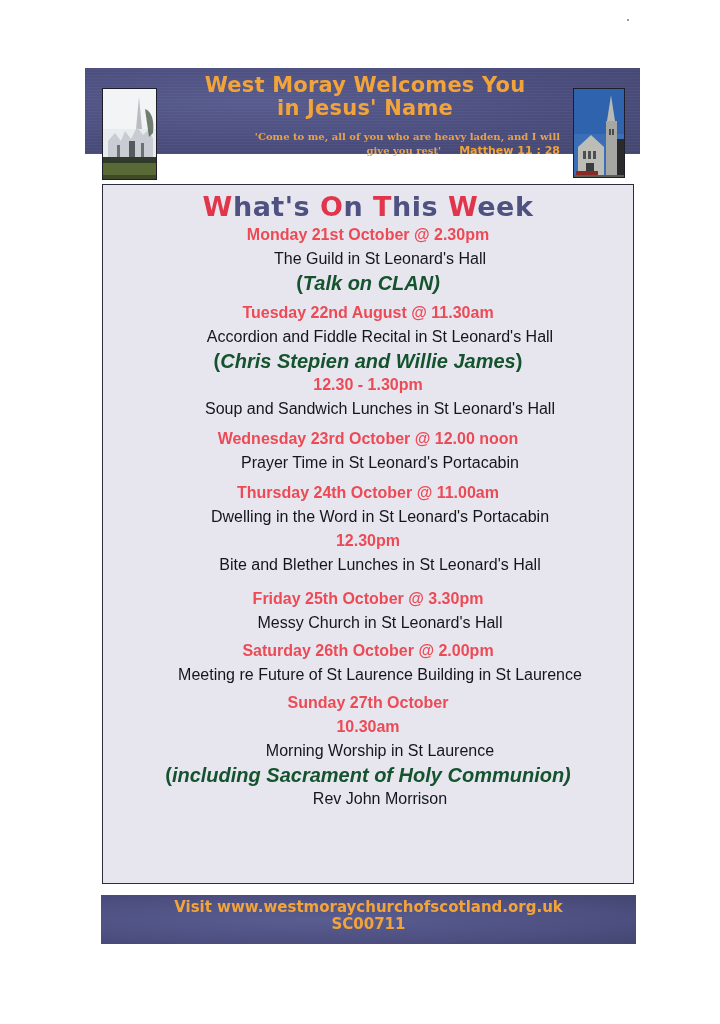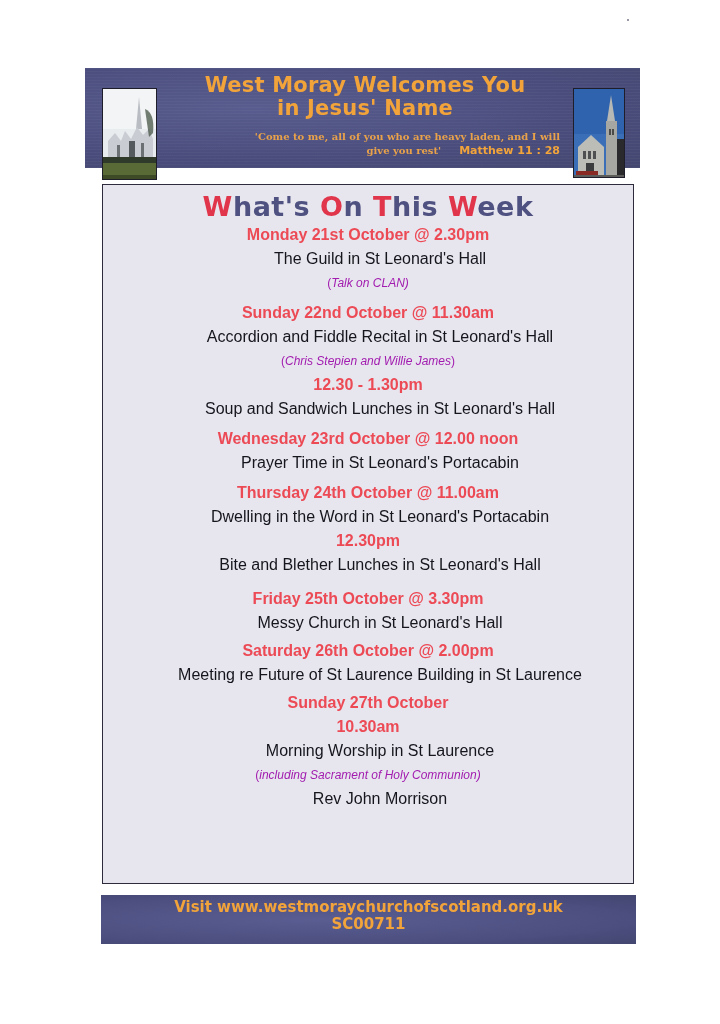--- a/index.html
+++ b/index.html
@@ -2,21 +2,21 @@
 <html><head>
 <meta charset="utf-8">
 <style>
   html, body { margin:0; padding:0; }
   body {
     width:720px; height:1024px; background:#ffffff; position:relative; overflow:hidden;
     font-family:"Liberation Sans", sans-serif;
   }
   .speck { position:absolute; left:627px; top:19px; width:2px; height:2px; background:#9a9aa6; }
   .banner {
-    position:absolute; left:85px; top:68px; width:555px; height:100px;
+    position:absolute; left:85px; top:68px; width:555px; height:86px;
     background:#4d5080;
     background-image:
       repeating-linear-gradient(0deg, rgba(255,255,255,0.03) 0 1px, transparent 1px 3px),
       radial-gradient(ellipse at 30% 40%, #585c8e 0%, #4a4d7c 60%, #44476f 100%);
     box-sizing:border-box;
   }
   .photo { position:absolute; border:1px solid #1e1e2a; box-sizing:border-box; overflow:hidden; }
   .photo-left { left:17px; top:20px; width:55px; height:92px; }
   .photo-right { left:488px; top:20px; width:52px; height:90px; }
   .banner-title {
@@ -35,21 +35,21 @@
     background:#e7e6ef; border:1.5px solid #2c2c3c; box-sizing:border-box;
     text-align:center; color:#1b1b22;
   }
   .heading {
     margin-top:6px; font-size:27px; line-height:32px; font-weight:bold; color:#4f5180;
     font-family:"DejaVu Sans", sans-serif; letter-spacing:0.5px;
   }
   .heading .red { color:#e0354a; }
   .when { color:#ec4a55; font-weight:bold; font-size:16px; line-height:24px; }
   .what { color:#15151c; font-size:16px; line-height:24px;padding-left:24px; }
-  .note { color:#a21caf; font-size:12px; line-height:24px; }
+  .note { color:#14532d; font-size:20px; line-height:24px;font-weight:bold; }
   .note i { font-style:italic; }
   .gap { height:6px; }
   .gap-s { height:4px; }
   .footer {
     position:absolute; left:101px; top:895px; width:535px; height:49px;
     background:#4d5080;
     background-image:radial-gradient(ellipse at 40% 50%, #5a5d91 0%, #4b4e7e 70%, #43466f 100%);
     text-align:center; color:#f2a43a; font-weight:bold; font-size:15px; line-height:17px;
     padding-top:4px; box-sizing:border-box; font-family:"DejaVu Sans", sans-serif;
   }
@@ -109,21 +109,21 @@
   </div>
 
   <div>
     <div class="when">Monday 21st October @ 2.30pm</div>
     <div class="what">The Guild in St Leonard's Hall</div>
     <div class="note"><span>(</span><i>Talk on CLAN)</i></div>
   </div>
   <div class="gap"></div>
 
   <div>
-    <div class="when">Sunday 22nd October  @ 11.30am</div>
+    <div class="when">Tuesday 22nd August  @ 11.30am</div>
     <div class="what">Accordion and Fiddle Recital in St Leonard's Hall</div>
     <div class="note"><span>(</span><i>Chris Stepien and Willie James</i><span>)</span></div>
     <div class="when">12.30 - 1.30pm</div>
     <div class="what">Soup and Sandwich Lunches in St Leonard's Hall</div>
   </div>
   <div class="gap"></div>
 
   <div>
     <div class="when">Wednesday 23rd October @ 12.00 noon</div>
     <div class="what">Prayer Time in St Leonard's Portacabin</div>

